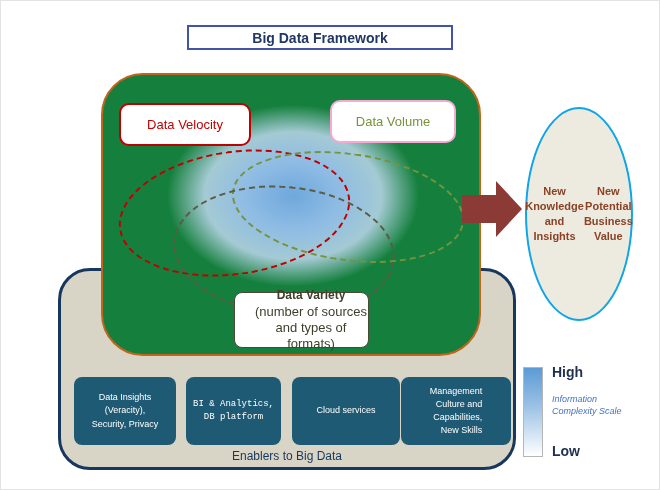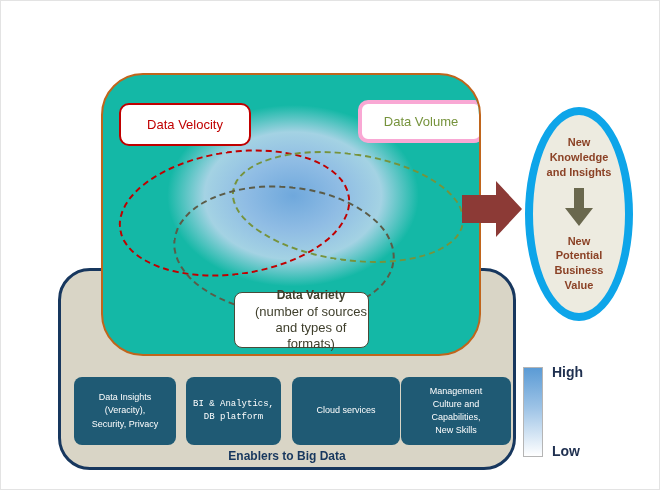--- a/index.html
+++ b/index.html
@@ -47,34 +47,34 @@
     font-size: 9px;
     line-height: 1.45;
     display: flex; align-items: center; justify-content: center;
     text-align: center;
     white-space: pre-line;
     padding: 2px 4px;
   }
   .enabler-box.b0 { left: 13px;  width: 102px; }
   .enabler-box.b1 { left: 125px; width: 95px; font-family: Liberation Mono, monospace;  }
   .enabler-box.b2 { left: 231px; width: 108px;  }
-  .enabler-box.b3 { left: 340px; width: 110px; }
+  .enabler-box.b3 { left: 340px; width: 110px; text-align: right; }
   .enabler-label {
     position: absolute;
     left: 0; right: 0; top: 178px;
     text-align: center;
-    font-size: 12px; font-weight: bold; color: #17375E;
+    font-size: 12px; font-weight: normal; color: #17375E;
   }
 
   
   .main-rect {
     position: absolute;
     left: 100px; top: 72px;
     width: 380px; height: 283px;
-    background: #14b8a6;
+    background: #15803d;
     border: 2.5px solid #C0651C;
     border-radius: 42px;
     overflow: hidden;
   }
   .blue-blob {
     position: absolute;
     left: 20px; top: 8px;
     width: 340px; height: 245px;
     background: radial-gradient(ellipse 50% 50% at 50% 46%,
       #6FA8DC 0%, #8FBCE4 28%, rgba(189,215,238,0.85) 52%, rgba(255,255,255,0) 74%);
@@ -96,22 +96,22 @@
     align-items: center; justify-content: center;
     text-align: center;
   }
   .label-box.velocity {
     left: 16px; top: 28px; width: 132px; height: 43px;
     border: 2px solid #C00000; border-radius: 10px;
     color: #C00000; font-size: 13px;
   }
   .label-box.volume {
     left: 227px; top: 25px; width: 126px; height: 43px;
-    border: 4px solid #f9a8d4; border-radius: 10px;
-    color: #76933C; font-size: 13px; margin-left: 28px;
+    border: 2px solid #f9a8d4; border-radius: 10px;
+    color: #76933C; font-size: 13px;
   }
   .label-box.variety {
     left: 131px; top: 217px; width: 135px; height: 56px;
     border: 1.5px solid #4A4A38; border-radius: 8px;
     color: #3F3F2C;
     padding-left: 19px;
   }
   .variety-title { font-size: 12px; font-weight: bold; }
   .variety-sub   { font-size: 13px; line-height: 1.25; margin-top: 2px; }
 
@@ -121,23 +121,23 @@
     left: 460px; top: 177px;
     width: 62px; height: 62px;
   }
 
   
   .outcome-ellipse {
     position: absolute;
     left: 524px; top: 106px;
     width: 108px; height: 214px;
     background: #EDEBE0;
-    border: 8px solid #0ea5e9;
+    border: 2px solid #0ea5e9;
     border-radius: 50%;
-    display: flex; flex-direction: column;
+    display: flex; flex-direction: row;
     align-items: center; justify-content: center;
     text-align: center;
   }
   .outcome-text {
     color: #8B4226; font-weight: bold; font-size: 11px;
     line-height: 1.35; white-space: pre-line;
   }
   .outcome-ellipse svg { margin: 8px 0; }
 
   
@@ -160,20 +160,23 @@
     left: 551px; top: 392px; width: 105px;
     font-size: 9px; font-style: italic; color: #4472C4;
     line-height: 1.35; white-space: pre-line;
   }
 </style>
 </head>
 <body>
 
 <div class="canvas">
 
+  <div class="title-box">
+    <span>Big Data Framework</span>
+  </div>
 
   <div class="enabler-container">
     <div class="enabler-box b0">Data Insights
 (Veracity),
 Security, Privacy</div>
     <div class="enabler-box b1">BI &amp; Analytics,
 DB platform</div>
     <div class="enabler-box b2">Cloud services</div>
     <div class="enabler-box b3">Management
 Culture and
@@ -212,15 +215,17 @@
       <polygon points="9,0 19,0 19,20 28,20 14,38 0,20 9,20" fill="#6A684E"></polygon>
     </svg>
     <div class="outcome-text">New
 Potential
 Business
 Value</div>
   </div>
 
   <div class="scale-bar"></div>
   <div class="scale-high">High</div>
+  <div class="scale-label">Information
+Complexity Scale</div>
   <div class="scale-low">Low</div>
 
 </div>
 
 </body></html>

